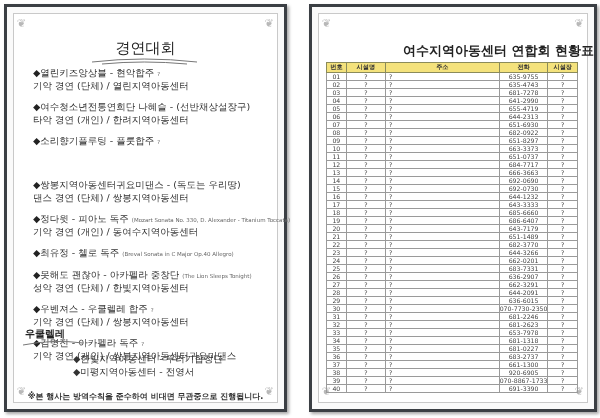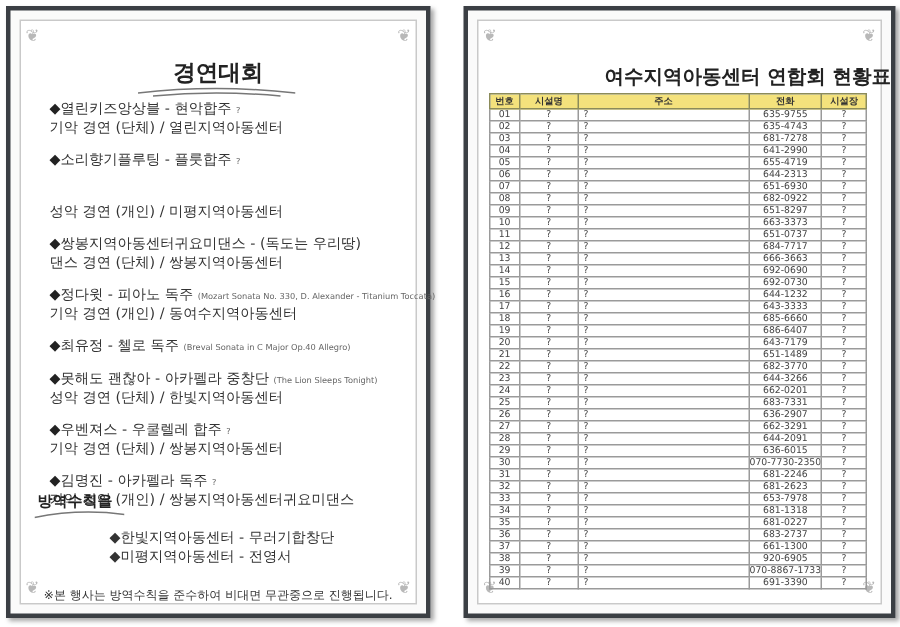--- a/index.html
+++ b/index.html
@@ -6,31 +6,31 @@
   body { width: 600px; height: 418px; background: #ffffff; font-family: "DejaVu Sans", sans-serif; position: relative; overflow: hidden; }
   .panel { position: absolute; top: 4px; height: 408px; border: 3px solid #3b3f44; background: #fafafa; box-shadow: 2px 2px 3px rgba(0,0,0,0.35); }
   .panel-left { left: 4px; width: 283px; }
   .panel-right { left: 309px; width: 288px; }
   .inner { position: absolute; inset: 6px; border: 1px solid #c9c9c9; background: #ffffff; }
   .corner { position: absolute; width: 26px; height: 16px; color: #b8b8b8; font-size: 11px; line-height: 16px; }
   .corner.tl { top: 2px; left: 3px; }
   .corner.tr { top: 2px; right: 3px; text-align: right; }
   .corner.bl { bottom: 2px; left: 3px; }
   .corner.br { bottom: 2px; right: 3px; text-align: right; }
-  .left-title { position: absolute; top: 32px; left: 0; right: 0; text-align: center; font-weight: bold; font-size: 15px; color: #222; }
+  .left-title { position: absolute; top: 32px; left: 0; right: 0; text-align: center; font-weight: normal; font-size: 15px; color: #222; }
   .flourish { position: absolute; top: 51px; left: 85px; width: 105px; height: 8px; }
   .entries { position: absolute; top: 60px; left: 26px; right: 10px; }
   .entry { margin-bottom: 9px; font-size: 9.5px; color: #333; line-height: 12px; white-space: nowrap; }
   .entry .head::before { content: "\25C6 "; color: #222; }
   .entry .note { font-size: 5.5px; color: #666; margin-left: 3px; }
   .sub-title { position: absolute; top: 320px; left: 18px; font-weight: bold; font-size: 10px; color: #222; }
   .sub-flourish { position: absolute; top: 333px; left: 16px; width: 60px; height: 6px; }
   .sub-list { position: absolute; top: 345px; left: 26px; font-size: 9.5px; color: #333; line-height: 13px; margin-left: 40px; }
   .sub-list div::before { content: "\25C6 "; }
-  .footnote { position: absolute; top: 384px; left: 0; right: 0; text-align: center; font-size: 8px; font-weight: normal; color: #333; }
+  .footnote { position: absolute; top: 384px; left: 0; right: 0; text-align: center; font-size: 8px; font-weight: bold; color: #333; }
   .right-title { position: absolute; top: 35px; left: 0; right: 0; text-align: right; font-weight: bold; font-size: 13px; color: #222; }
   table.centers { position: absolute; top: 55px; left: 14px; width: 252px; border-collapse: collapse; font-size: 6.2px; color: #444; }
   table.centers th { background: #f4e27c; font-weight: bold; color: #333; height: 9px; border: 1px solid #8b8b5a; }
   table.centers td { height: 7.6px; border: 1px solid #9a9a9a; text-align: center; line-height: 7px; white-space: nowrap; overflow: hidden; }
   table.centers td.addr { text-align: left; padding-left: 3px; }
   .c-no { width: 20px; } .c-name { width: 40px; } .c-addr { width: 116px; } .c-tel { width: 46px; } .c-dir { width: 30px; }
 </style>
 </head>
 <body>
 
@@ -40,30 +40,31 @@
     <div class="corner tr">❦</div>
     <div class="corner bl">❦</div>
     <div class="corner br">❦</div>
   </div>
   <div class="left-title">경연대회</div>
   <svg class="flourish" viewBox="0 0 105 8">
     <path d="M0 4 Q52 -2 105 4 M10 6 Q52 2 95 6" stroke="#777" fill="none" stroke-width="1"></path>
   </svg>
   <div class="entries">
     <div class="entry"><span class="head">열린키즈앙상블 - 현악합주</span><span class="note">?</span><div>기악 경연 (단체) / 열린지역아동센터</div></div>
+    <div class="entry"><span class="head">여수청소년전통연희단 나혜슬 - (선반채상설장구)</span><span class="note"></span><div>타악 경연 (개인) / 한려지역아동센터</div></div>
     <div class="entry"><span class="head">소리향기플루팅 - 플룻합주</span><span class="note">?</span></div>
-    <div class="entry"><span class="note"></span><div>성악 경연 (개인) / 미평지역아동센터</div></div>
+    <div class="entry"><span class="note"></span></div>
     <div class="entry"><span class="head">쌍봉지역아동센터귀요미댄스 - (독도는 우리땅)</span><span class="note"></span><div>댄스 경연 (단체) / 쌍봉지역아동센터</div></div>
     <div class="entry"><span class="head">정다윗 - 피아노 독주</span><span class="note">(Mozart Sonata No. 330, D. Alexander - Titanium Toccata)</span><div>기악 경연 (개인) / 동여수지역아동센터</div></div>
     <div class="entry"><span class="head">최유정 - 첼로 독주</span><span class="note">(Breval Sonata in C Major Op.40 Allegro)</span></div>
     <div class="entry"><span class="head">못해도 괜찮아 - 아카펠라 중창단</span><span class="note">(The Lion Sleeps Tonight)</span><div>성악 경연 (단체) / 한빛지역아동센터</div></div>
     <div class="entry"><span class="head">우벤져스 - 우쿨렐레 합주</span><span class="note">?</span><div>기악 경연 (단체) / 쌍봉지역아동센터</div></div>
     <div class="entry"><span class="head">김명진 - 아카펠라 독주</span><span class="note">?</span><div>기악 경연 (개인) / 쌍봉지역아동센터귀요미댄스</div></div>
   </div>
-  <div class="sub-title">방역수칙을</div>
+  <div class="sub-title">우쿨렐레</div>
   <svg class="sub-flourish" viewBox="0 0 60 6">
     <path d="M0 5 Q30 -1 60 3" stroke="#777" fill="none" stroke-width="1"></path>
   </svg>
   <div class="sub-list">
     <div>한빛지역아동센터 - 무러기합창단</div>
     <div>미평지역아동센터 - 전영서</div>
   </div>
   <div class="footnote">※본 행사는 방역수칙을 준수하여 비대면 무관중으로 진행됩니다.</div>
 </div>
 

